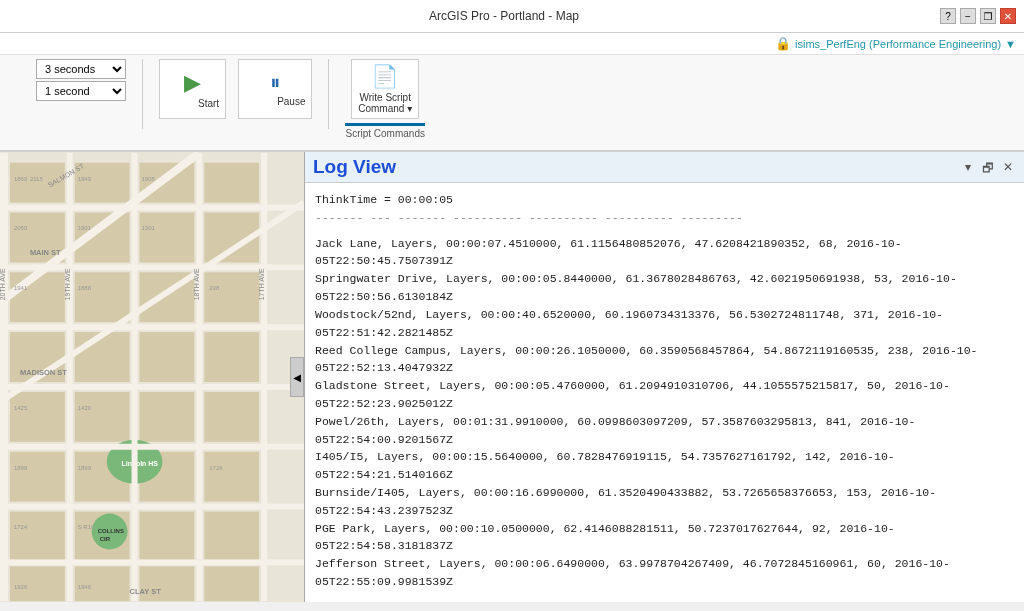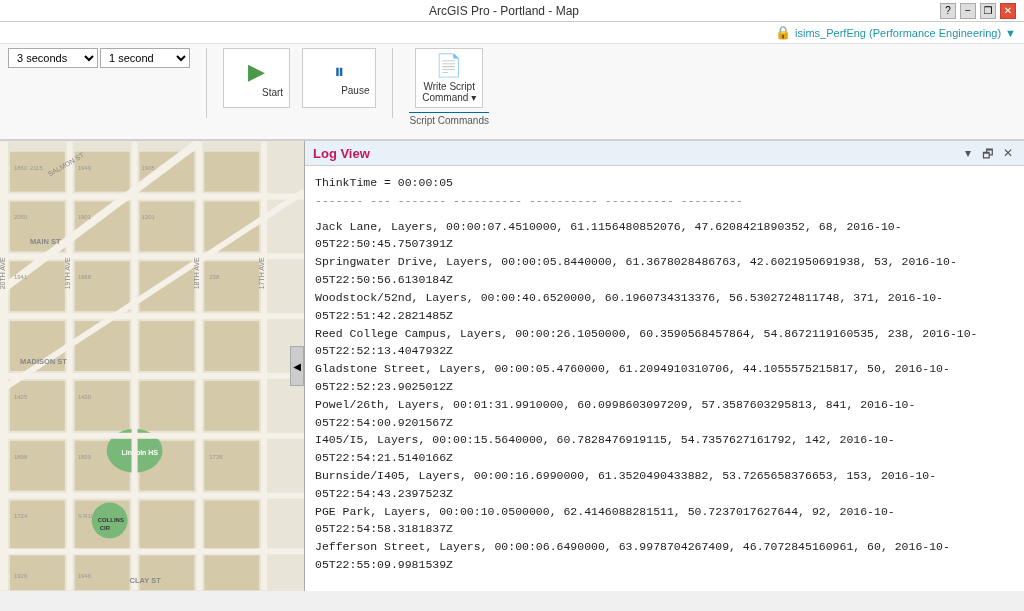--- a/index.html
+++ b/index.html
@@ -1,21 +1,21 @@
 <!DOCTYPE html>
 <html><head>
   <meta charset="utf-8">
   <style>
     * { margin: 0; padding: 0; box-sizing: border-box; }
     body { font-family: 'Segoe UI', Arial, sans-serif; font-size: 12px; background: #f0f0f0; width: 1024px; height: 611px; overflow: hidden; }
 
     
     .title-bar {
       background: #fff;
-      height: 22px;
+      height: 33px;
       display: flex;
       align-items: center;
       justify-content: space-between;
       padding: 0 8px;
       border-bottom: 1px solid #ccc;
     }
     .title-bar-title { font-size: 12px; color: #333; flex: 1; text-align: center; }
     .title-bar-controls { display: flex; gap: 4px; }
     .title-bar-btn { width: 16px; height: 16px; background: #ddd; border: 1px solid #aaa; font-size: 10px; display: flex; align-items: center; justify-content: center; cursor: pointer; }
 
@@ -68,22 +68,23 @@
       height: 95px;
     }
     .ribbon-group {
       display: flex;
       flex-direction: column;
       align-items: center;
       gap: 4px;
     }
     .dropdown-row {
       display: flex;
-      flex-direction: row;
+      flex-direction: column;
       gap: 2px;
+      margin-left: 28px;
     }
     .ribbon-dropdown {
       width: 90px;
       height: 20px;
       font-size: 11px;
       border: 1px solid #aaa;
       background: #fff;
       padding: 0 4px;
       cursor: pointer;
     }
@@ -114,21 +115,21 @@
       cursor: pointer;
       min-width: 60px;
       height: 60px;
       font-size: 10px;
       gap: 2px;
     }
     .ribbon-group-label {
       font-size: 10px;
       color: #555;
       text-align: center;
-      border-top: 1px solid #0369a1;
+      border-top: 3px solid #0369a1;
       width: 100%;
       padding-top: 2px;
       margin-top: auto;
     }
     .ribbon-separator { width: 1px; background: #ccc; height: 70px; margin: 0 4px; }
 
     
     .main-content {
       display: flex;
       height: calc(611px - 22px - 22px - 117px);
@@ -172,21 +173,21 @@
       background: #fff;
     }
     .log-header {
       background: #e8f0f8;
       padding: 4px 8px;
       display: flex;
       align-items: center;
       justify-content: space-between;
       border-bottom: 1px solid #ccc;
     }
-    .log-header-title { font-size: 13px; font-weight: 600; color: #be185d; }
+    .log-header-title { font-size: 19px; font-weight: 600; color: #1d4ed8; }
     .log-header-controls { display: flex; gap: 4px; }
     .log-header-btn { width: 16px; height: 16px; border: none; background: transparent; cursor: pointer; font-size: 12px; color: #555; }
     .log-body {
       flex: 1;
       overflow-y: auto;
       padding: 8px 10px;
       font-family: Consolas, 'Courier New', monospace;
       font-size: 11.5px;
       line-height: 1.55;
       color: #222;

